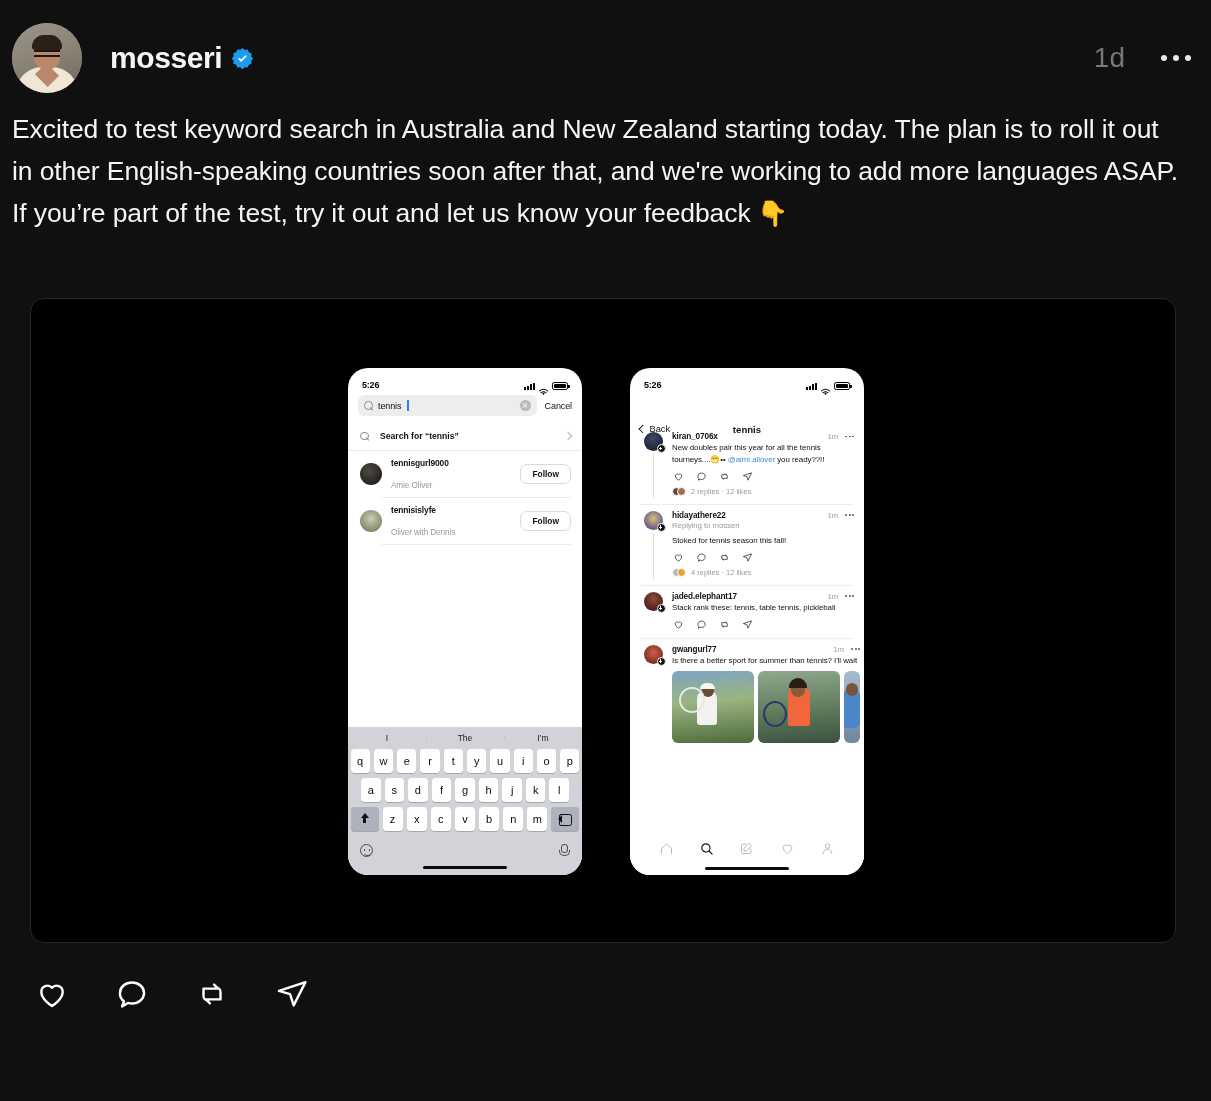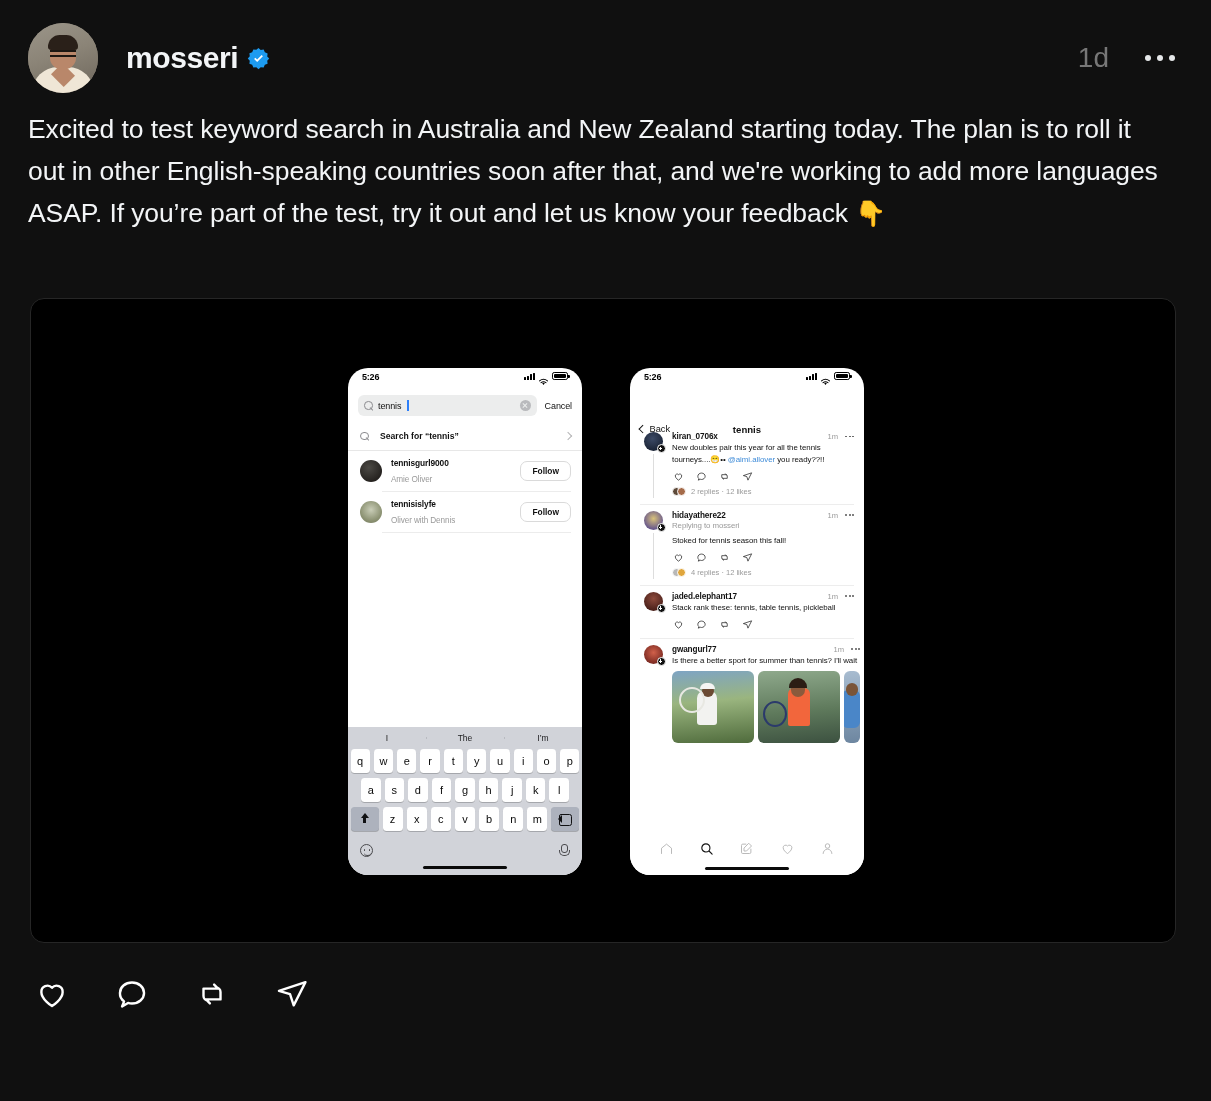--- a/index.html
+++ b/index.html
@@ -2,21 +2,21 @@
 <html><head>
 <meta charset="utf-8">
 <style>
   * { box-sizing: border-box; margin: 0; padding: 0; }
   html, body {
     width: 1211px; height: 1101px;
     background: #101010;
     font-family: "Liberation Sans", sans-serif;
     overflow: hidden;
   }
-  .post { position: relative; width: 1211px; height: 1101px; padding: 0 28px; }
+  .post { position: relative; width: 1211px; height: 1101px; padding: 0 12px; }
 
   
   .post-head { display: flex; align-items: center; height: 100px; padding-top: 16px; }
   .avatar {
     width: 70px; height: 70px; border-radius: 50%; flex: 0 0 70px;
     overflow: hidden; position: relative; background: #8c8578;
   }
   .avatar .bg { position: absolute; inset: 0;
     background: linear-gradient(160deg,#9b9589 0%,#8b8477 45%,#6d665b 100%); }
   .avatar .face { position: absolute; left: 50%; top: 16px; width: 26px; height: 30px;
@@ -56,21 +56,21 @@
   }
 
   
   .phone {
     position: absolute; background: #ffffff; border-radius: 20px;
     overflow: hidden; font-family: "Liberation Sans", sans-serif;
   }
   .phone-left  { left: 317px; top: 69px;  width: 234px; height: 507px; }
   .phone-right { left: 599px; top: 69px;  width: 234px; height: 507px; }
 
-  .statusbar { height: 22px; display: flex; align-items: flex-start;
+  .statusbar { height: 22px; display: flex; align-items: flex-end;
     padding: 4px 14px 0 14px; position: relative; }
   .sb-time { font-size: 9px; font-weight: bold; color: #000; letter-spacing: -.2px; }
   .sb-right { margin-left: auto; display: flex; align-items: flex-end; gap: 3px; }
   .sig { display: flex; align-items: flex-end; gap: 1px; height: 8px; }
   .sig i { width: 2px; background: #000; border-radius: .5px; display: block; }
   .sig i:nth-child(1){height:3px} .sig i:nth-child(2){height:4.5px}
   .sig i:nth-child(3){height:6px} .sig i:nth-child(4){height:7.5px}
   .wifi { width: 11px; height: 8px; position: relative; }
   .batt { width: 16px; height: 8px; border: 1px solid #000; border-radius: 2.2px; position: relative; }
   .batt::after { content:""; position:absolute; inset:1px; background:#000; border-radius:1px; }
@@ -103,21 +103,21 @@
   }
   .search-for-label { font-size: 8.6px; font-weight: bold; color: #111; }
   .chev-r { margin-left: auto; width: 6px; height: 6px;
     border-top: 1.1px solid #b4b4b6; border-right: 1.1px solid #b4b4b6;
     transform: rotate(45deg); }
 
   .result-row { display: flex; align-items: center; padding: 7px 11px 7px 12px; gap: 9px; }
   .res-av { width: 22px; height: 22px; border-radius: 50%; flex: 0 0 22px; overflow: hidden; }
   .res-av.a1 { background: radial-gradient(circle at 40% 35%, #4c4a45 0%, #262320 70%); }
   .res-av.a2 { background: radial-gradient(circle at 50% 40%, #c9cdb7 0%, #8f9576 60%, #6d7456 100%); }
-  .res-text { display: flex; flex-direction: column; gap: 7px; }
+  .res-text { display: flex; flex-direction: column; gap: 13px; }
   .res-name { font-size: 8.4px; font-weight: bold; color: #111; letter-spacing: -.1px; }
   .res-sub { font-size: 8.2px; color: #9a9a9a; letter-spacing: -.1px; }
   .follow-btn {
     margin-left: auto; border: .8px solid #dadada; border-radius: 7px;
     padding: 4px 11px; font-size: 8.4px; font-weight: bold; color: #111; background: #fff;
   }
   .results-div { height: .5px; background: #ececec; margin: 0 11px 0 34px; }
 
   
   .kb { position: absolute; left: 0; right: 0; bottom: 0; background: #d1d3d9; }

